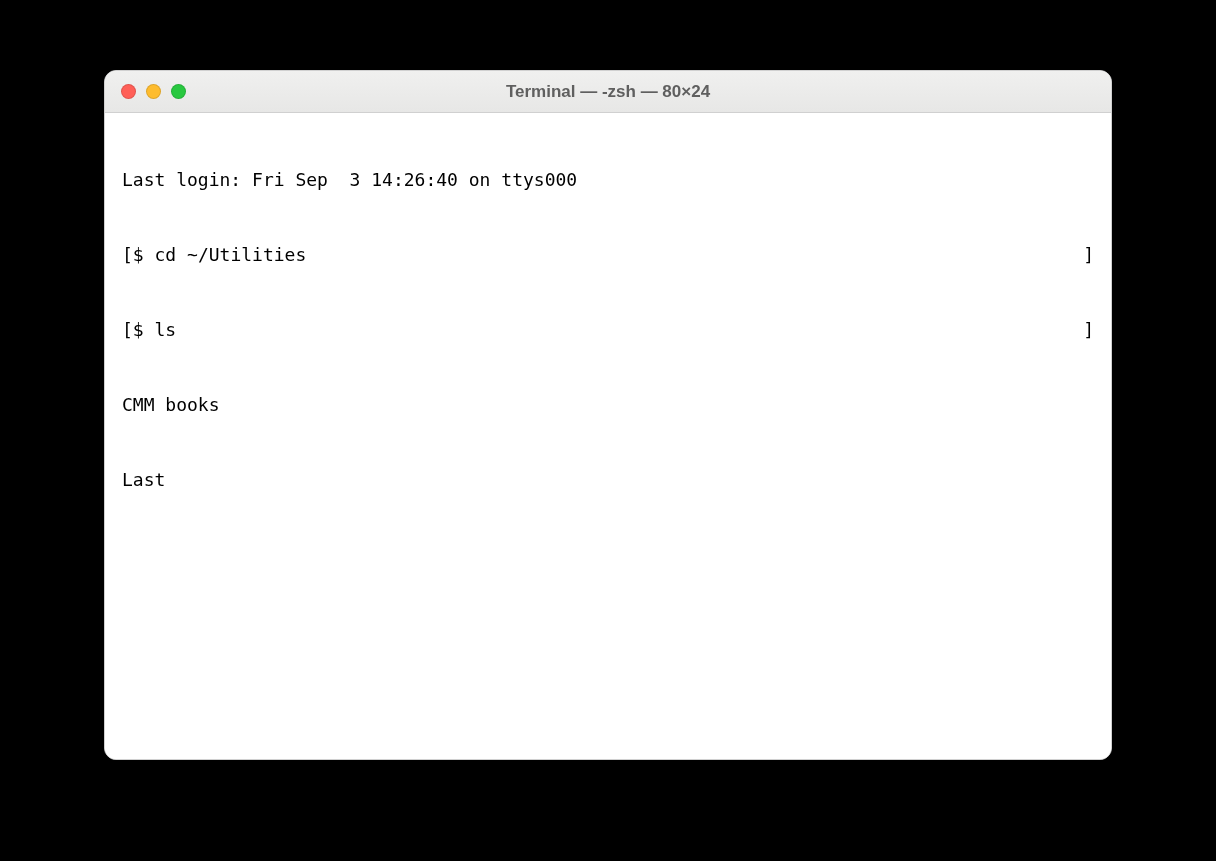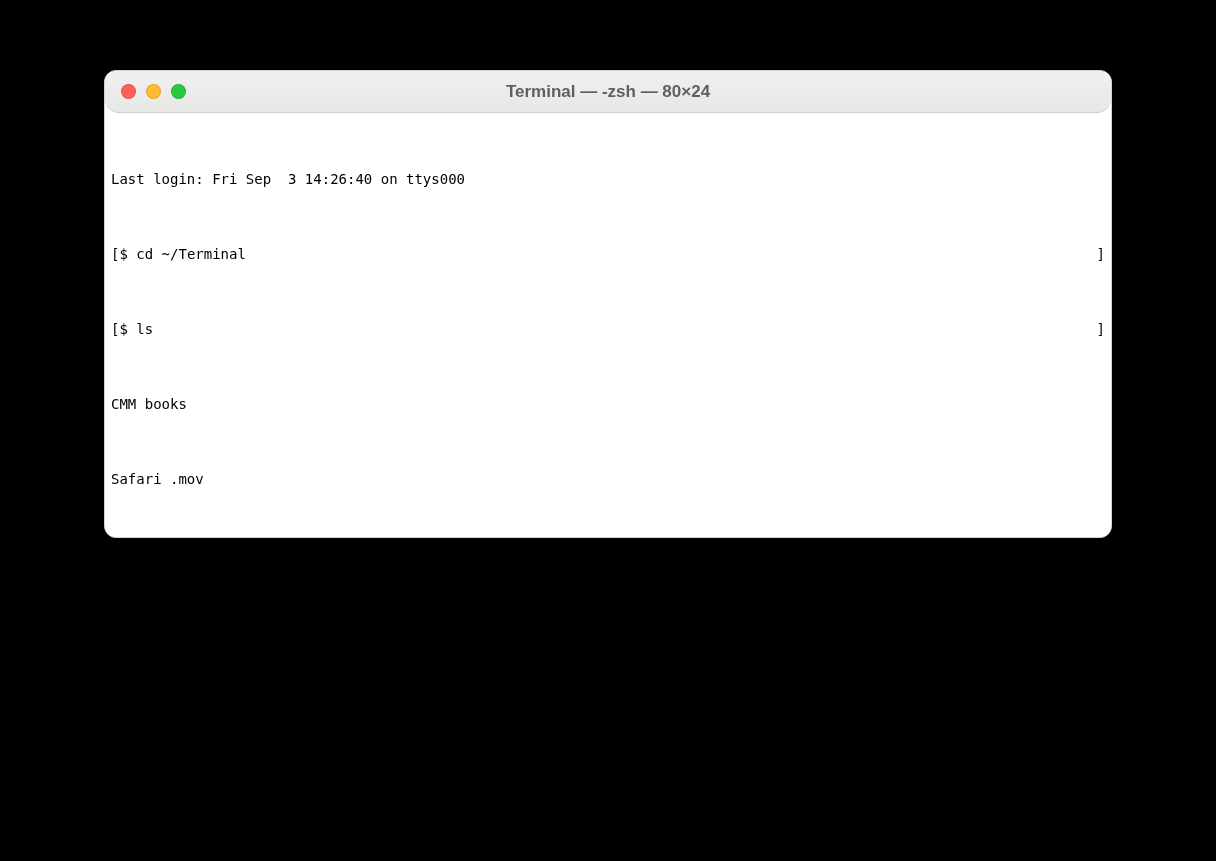--- a/index.html
+++ b/index.html
@@ -22,21 +22,20 @@
       border: 1px solid #d0d0d0;
     }
     .titlebar {
       height: 42px;
       background: linear-gradient(#f0f0ef, #e7e7e6);
       border-bottom: 1px solid #d0d0d0;
       display: flex;
       align-items: center;
       position: relative;
       padding: 0 16px;
-      border-radius: 14px;
     }
     .traffic-lights {
       display: flex;
       gap: 10px;
       align-items: center;
     }
     .tl {
       width: 15px;
       height: 15px;
       border-radius: 50%;
@@ -50,23 +49,23 @@
       left: 0; right: 0;
       text-align: center;
       font-family: -apple-system, "Helvetica Neue", Arial, sans-serif;
       font-weight: 700;
       font-size: 17px;
       color: #5f5f5f;
       pointer-events: none;
     }
     .terminal-body {
       background: #fff;
-      height: 424px;
-      padding: 4px 6px;
-      font-size: 14px;
+      height: 646px;
+      padding: 4px 17px;
+      font-size: 18px;
       line-height: 25px;
       color: #000;
       white-space: pre;
       overflow: hidden;
     }
     .line { display: flex; }
     .line .left { flex: 0 0 auto; }
     .line .fill { flex: 1 1 auto; }
     .line .right { flex: 0 0 auto; color: #000; }
     .bracket { color: #000; }
@@ -79,23 +78,22 @@
     <div class="traffic-lights">
       <div class="tl red"></div>
       <div class="tl yellow"></div>
       <div class="tl green"></div>
     </div>
     <div class="title">Terminal — -zsh — 80×24</div>
   </div>
   <div class="terminal-body">
     <div class="line"><span class="left">Last login: Fri Sep  3 14:26:40 on ttys000</span></div>
     <div class="line">
-      <span class="bracket">[</span><span class="left"><span>$</span> <span>cd ~/Terminal</span></span><span class="fill"></span><span class="right bracket">]</span>
+      <span class="bracket">[</span><span class="left"><span>$</span> <span>cd ~/Utilities</span></span><span class="fill"></span><span class="right bracket">]</span>
     </div>
     <div class="line">
       <span class="bracket">[</span><span class="left"><span>$</span> <span>ls</span></span><span class="fill"></span><span class="right bracket">]</span>
     </div>
     <div class="line"><span>CMM books</span></div>
-    <div class="line"><span>Safari .mov</span></div>
     <div class="line"><span>Last</span></div>
     
   </div>
 </div>
 
 </body></html>

